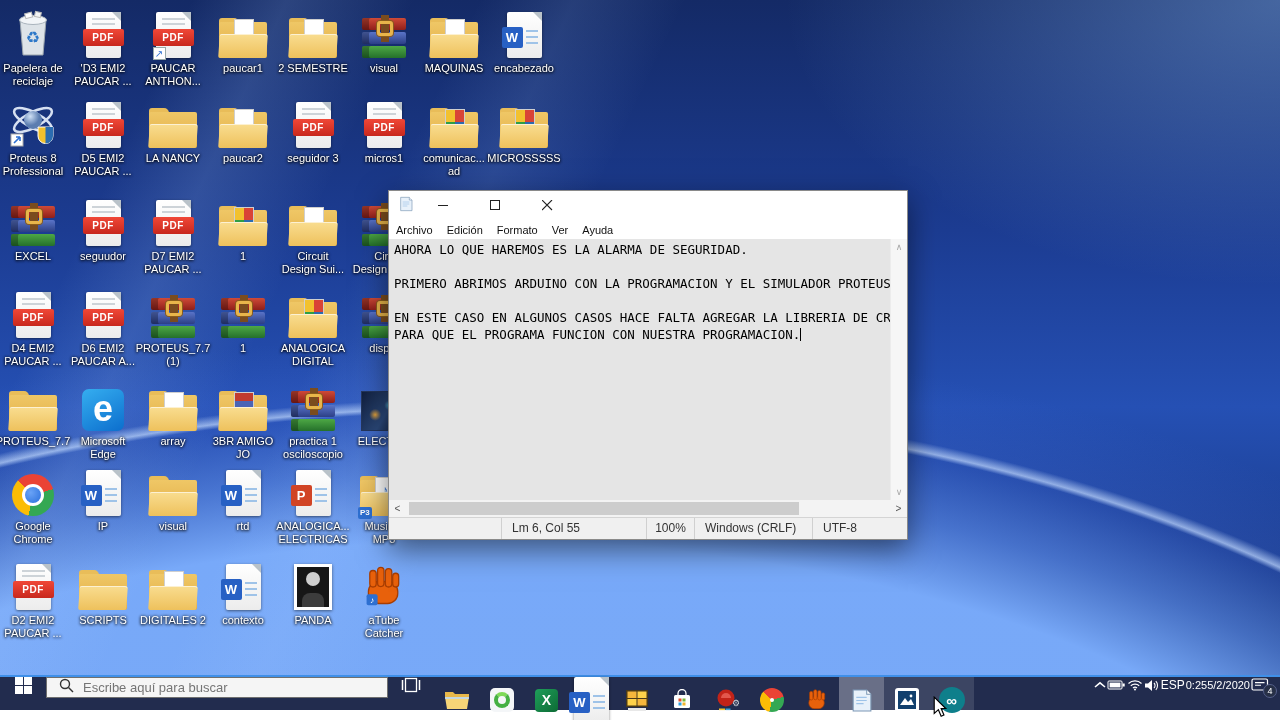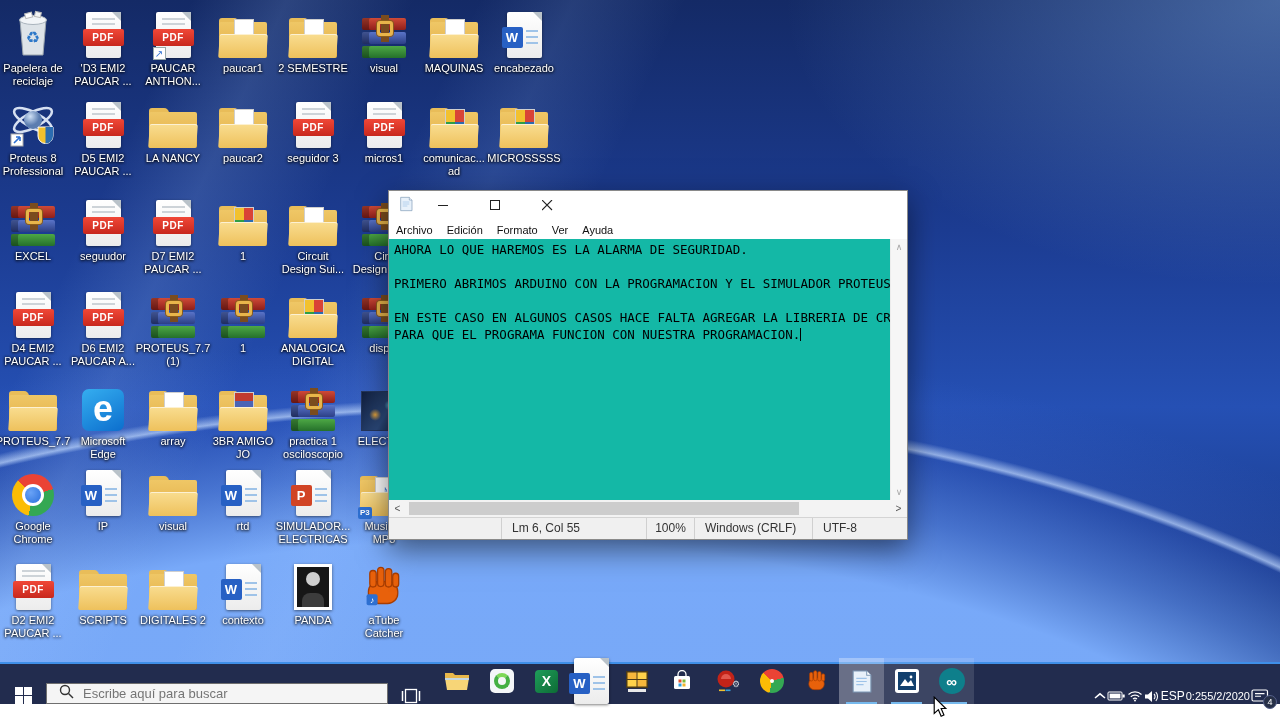--- a/index.html
+++ b/index.html
@@ -110,21 +110,21 @@
   .window { position:absolute; left:388px; top:190px; width:520px; height:350px;
     background:#fff; border:1px solid #8a8a8a; box-shadow:0 10px 28px rgba(0,0,0,.5);
     display:flex; flex-direction:column; z-index:10; }
   .titlebar { height:29px; display:flex; align-items:center; padding-left:9px; gap:7px;
     background:#fff; font-size:12px; color:#111; flex:none; }
   .ttitle { flex:1; }
   .wb { width:45px; height:29px; display:inline-flex; align-items:center; justify-content:center; }
   .menubar { height:19px; display:flex; align-items:center; font-size:11px; color:#111;
     background:#fff; flex:none; }
   .mi { padding:0 7px; }
-  .editor { position:relative; flex:1; background:#14b8a6; overflow:hidden; }
+  .editor { position:relative; flex:1; background:#e5e5e5; overflow:hidden; }
   .editor pre { position:absolute; inset:0 17px 0 0; padding:2px 0 0 5px; overflow:hidden;
     font-family:"DejaVu Sans Mono", monospace; font-size:12.5px; line-height:17px; color:#000; }
   .caret { display:inline-block; width:1px; height:13px; background:#000; vertical-align:-2px; }
   .vscroll { position:absolute; top:0; right:0; bottom:0; width:17px; background:#f6f6f6;
     border-left:1px solid #ececec; display:flex; flex-direction:column;
     justify-content:space-between; align-items:center; color:#a8a8a8; font-size:9px; padding:3px 0; }
   .hscroll { height:17px; background:#f3f3f3; flex:none; position:relative;
     display:flex; align-items:center; color:#555; font-size:10px; }
   .hscroll .arr { width:17px; text-align:center; }
   .hscroll .thumb { position:absolute; left:20px; width:390px; top:2px; bottom:2px; background:#cdcdcd; }
@@ -132,22 +132,22 @@
   .statusbar { height:22px; flex:none; background:#f0f0f0; border-top:1px solid #d4d4d4;
     display:flex; font-size:12px; color:#333; position:relative; }
   .ss { border-left:1px solid #d0d0d0; padding:3px 10px 0; white-space:nowrap; }
   .ss.s0 { width:112px; border-left:none; }
   .ss.s1 { width:145px; }
   .ss.s2 { width:48px; text-align:center; padding:3px 0 0; }
   .ss.s3 { width:118px; }
   .ss.s4 { flex:1; }
 
   
-  .taskbar { position:absolute; left:0; right:0; bottom:16px; height:42px; background:#222c4e;
-    border-top:2px solid #3f8fe8; display:flex; align-items:flex-end; z-index:50; color:#fff; }
+  .taskbar { position:absolute; left:0; right:0; bottom:10px; height:35px; background:#222c4e;
+    border-top:2px solid #3f8fe8; display:flex; align-items:flex-start; z-index:50; color:#fff; }
   .tbtn { width:46px; display:flex; align-items:center; justify-content:center; }
   .tsearch { width:342px; background:#f5f5f5; display:flex; align-items:center; gap:9px;
     padding-left:12px; border:1px solid #6f6f6f; }
   .tsearch input { border:none; outline:none; background:transparent; font-size:13px;
     color:#444; width:270px; font-family:"Liberation Sans",sans-serif; }
   .tapp { width:45px; display:flex; align-items:center; justify-content:center; position:relative; }
   .tapp.running { background:rgba(255,255,255,.12); }
   .tapp.active  { background:rgba(255,255,255,.32); }
   .tapp.running::after, .tapp.active::after { content:""; position:absolute; bottom:0;
     left:7px; right:7px; height:2px; background:#76b9ed; }
@@ -577,21 +577,21 @@
         </div>
     <div class="lbl">rtd</div>
       </div>
       <div class="di" style="left: 275px; top: 466px;">
         <div class="ic">
           <div class="k-doc">
             <i class="dlb"></i>
             <i class="tile p">P</i>
           </div>
         </div>
-    <div class="lbl">SIMULADOR...
+    <div class="lbl">ANALOGICA...
 ELECTRICAS</div>
       </div>
       <div class="di" style="left: 346px; top: 466px;">
         <div class="ic">
           <div class="k-fold">
             <i class="tab"></i>
             <i class="back"></i>
             <i class="page music">♪</i>
             <i class="front"></i>
             <i class="p3">P3</i>

